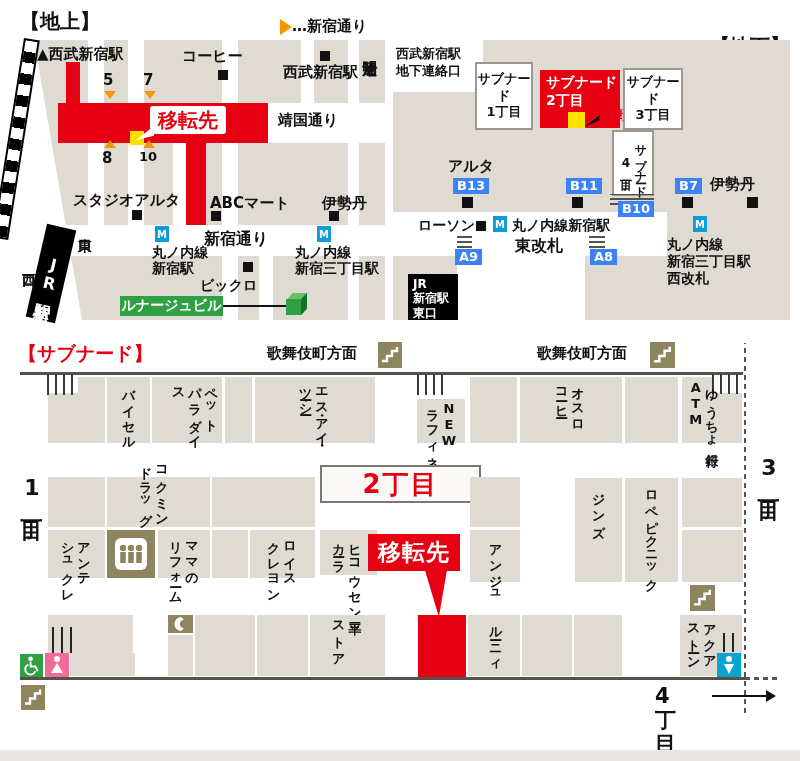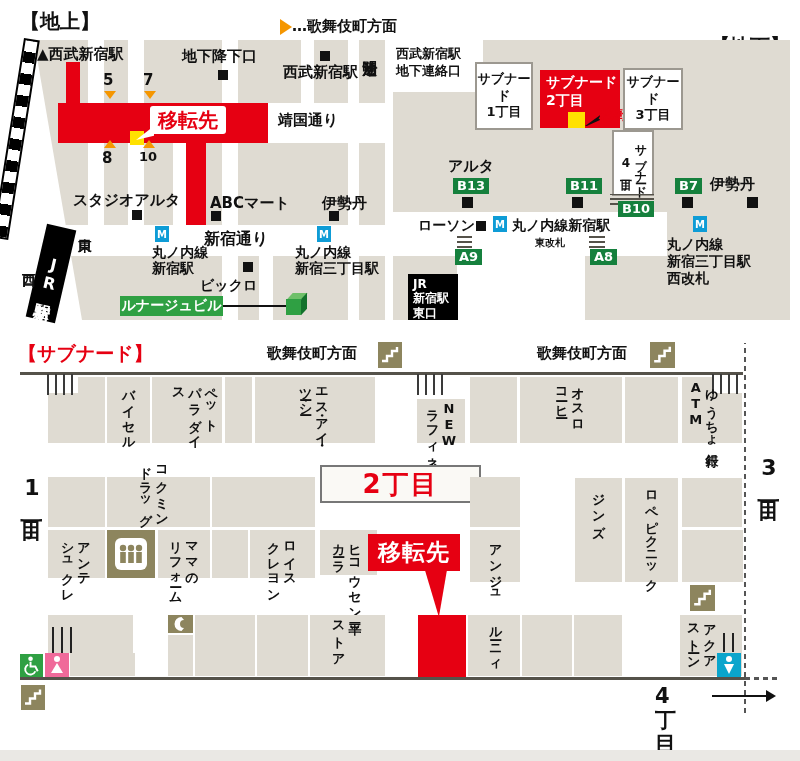--- a/index.html
+++ b/index.html
@@ -7,21 +7,21 @@
           font-family:"DejaVu Sans",sans-serif;color:#111;}
   .b{position:absolute;}
   .blk{position:absolute;background:#dfdbd2;}
   .wht{position:absolute;background:#fff;}
   .lbl{position:absolute;font-weight:700;white-space:pre-line;line-height:1.15;color:#111;}
   .v{writing-mode:vertical-rl;text-orientation:upright;letter-spacing:1px;line-height:1.25;}
   .red{color:#e60012;}
   .sq{position:absolute;width:10px;height:10px;background:#111;}
   .metro{position:absolute;width:14px;height:16px;background:#0e9cd6;color:#fff;
          font-size:10px;font-weight:700;display:flex;align-items:center;justify-content:center;}
-  .dkl{position:absolute;background:#15803d;color:#fff;font-size:13px;font-weight:700;
+  .dkl{position:absolute;background:#3b82f6;color:#fff;font-size:13px;font-weight:700;
        padding:0 4px;line-height:16px;}
   .tri-down{position:absolute;width:0;height:0;border-left:6px solid transparent;border-right:6px solid transparent;border-top:8px solid #f59600;}
   .tri-up{position:absolute;width:0;height:0;border-left:6px solid transparent;border-right:6px solid transparent;border-bottom:8px solid #f59600;}
   .tri-right{display:inline-block;width:0;height:0;border-top:8px solid transparent;border-bottom:8px solid transparent;border-left:12px solid #f59600;vertical-align:middle;}
   .comb{position:absolute;background:repeating-linear-gradient(90deg,#3a3a3a 0 2px,transparent 2px 8px);}
   .hatchh{position:absolute;background:repeating-linear-gradient(0deg,#55524a 0 2px,transparent 2px 5px);}
   .esc{position:absolute;background:repeating-linear-gradient(90deg,#222 0 2px,transparent 2px 9px);}
   .wall{position:absolute;background:#55524a;}
   .dashv{position:absolute;width:2px;background:repeating-linear-gradient(0deg,#555 0 5px,transparent 5px 9px);}
   .dashh{position:absolute;height:3px;background:repeating-linear-gradient(90deg,#555 0 5px,transparent 5px 9px);}
@@ -33,21 +33,21 @@
   .cube-top{position:absolute;background:#6fc06a;transform:skewX(-42deg);}
   .cube-side{position:absolute;background:#12722c;transform:skewY(-48deg);}
 </style>
 </head>
 <body>
 
 <div class="canvas">
 
   <div class="lbl" style="left:20px;top:10px;font-size:20px;">【地上】</div>
   <div class="b" style="left:280px;top:16px;">
-    <span class="tri-right"></span><span class="lbl" style="position:static;font-size:15px;">…歌舞伎町方面</span>
+    <span class="tri-right"></span><span class="lbl" style="position:static;font-size:15px;">…新宿通り</span>
   </div>
   <div class="lbl" style="left:710px;top:10px;font-size:20px;margin-top:25px;">【地下】</div>
 
   <div class="b" style="left:20px;top:40px;width:365px;height:280px;background:#dfdbd2;">
 
     <div class="wht" style="left:68px;top:0;width:16px;height:186px;"></div>
     <div class="wht" style="left:108px;top:0;width:16px;height:186px;"></div>
     <div class="wht" style="left:202px;top:0;width:16px;height:186px;"></div>
     <div class="wht" style="left:281px;top:0;width:13px;height:63px;"></div>
     <div class="wht" style="left:328px;top:0;width:11px;height:280px;"></div>
@@ -66,21 +66,21 @@
     <div class="b" style="left:130px;top:66px;width:76px;height:28px;background:#fff;border-radius:3px;display:flex;align-items:center;justify-content:center;">
       <span class="red" style="font-size:20px;font-weight:700;">移転先</span>
     </div>
 
     <div class="b" style="left:4px;top:-2px;width:12px;height:198px;transform:rotate(9deg);transform-origin:top left;background:repeating-linear-gradient(0deg,#000 0 11px,#fff 11px 22px);border:2px solid #000;"></div>
     <div class="b" style="left:16px;top:186px;width:30px;height:95px;transform:rotate(13deg);background:#000;display:flex;align-items:center;justify-content:center;">
       <span class="v" style="color:#fff;font-size:16px;font-weight:700;letter-spacing:0;">JR新宿駅</span>
     </div>
 
     <div class="lbl" style="left:17px;top:6px;font-size:15px;"><span>▲</span><span>西武新宿駅</span></div>
-    <div class="lbl" style="left:162px;top:8px;font-size:15px;">地下降下口</div>
+    <div class="lbl" style="left:162px;top:8px;font-size:15px;">コーヒー</div>
     <div class="sq" style="left:198px;top:30px;"></div>
     <div class="sq" style="left:300px;top:11px;"></div>
     <div class="lbl" style="left:263px;top:24px;font-size:15px;">西武新宿駅</div>
     <div class="lbl v" style="left:340px;top:8px;font-size:15px;">明治通り</div>
     <div class="lbl" style="left:258px;top:72px;font-size:15px;">靖国通り</div>
     <div class="lbl" style="left:83px;top:32px;font-size:15px;">5</div>
     <div class="tri-down" style="left:84px;top:51px;"></div>
     <div class="lbl" style="left:123px;top:32px;font-size:15px;">7</div>
     <div class="tri-down" style="left:124px;top:51px;"></div>
     <div class="tri-up" style="left:84px;top:100px;"></div>
@@ -153,21 +153,21 @@
     <div class="sq" style="left:289px;top:157px;width:11px;height:11px;"></div>
     <div class="lbl" style="left:317px;top:136px;font-size:15px;">伊勢丹</div>
     <div class="sq" style="left:354px;top:157px;width:11px;height:11px;"></div>
 
     <div class="lbl" style="left:25px;top:177px;font-size:14px;">ローソン</div>
     <div class="sq" style="left:83px;top:181px;"></div>
     <div class="metro" style="left:100px;top:176px;">
         <span>M</span>
       </div>
     <div class="lbl" style="left:119px;top:177px;font-size:14px;">丸ノ内線新宿駅</div>
-    <div class="lbl" style="left:122px;top:197px;font-size:10px;margin-left:20px;">東改札</div>
+    <div class="lbl" style="left:122px;top:197px;font-size:16px;">東改札</div>
     <div class="metro" style="left:300px;top:176px;">
         <span>M</span>
       </div>
     <div class="lbl" style="left:274px;top:196px;font-size:14px;line-height:1.2;">丸ノ内線
 新宿三丁目駅
 西改札</div>
 
     <div class="hatchh" style="left:64px;top:196px;width:15px;height:12px;"></div>
     <div class="dkl" style="left:62px;top:209px;">A9</div>
     <div class="hatchh" style="left:196px;top:196px;width:16px;height:12px;"></div>

